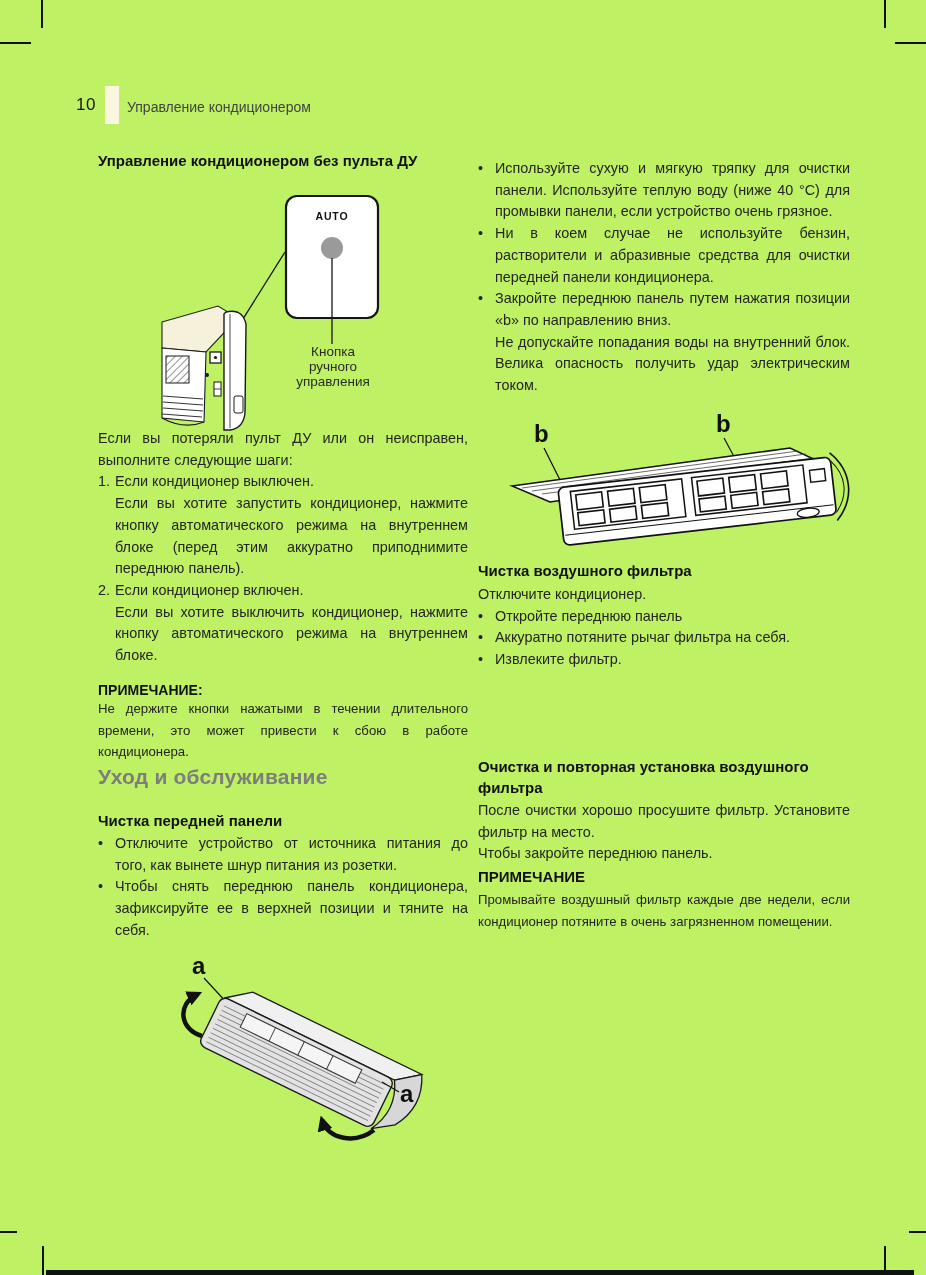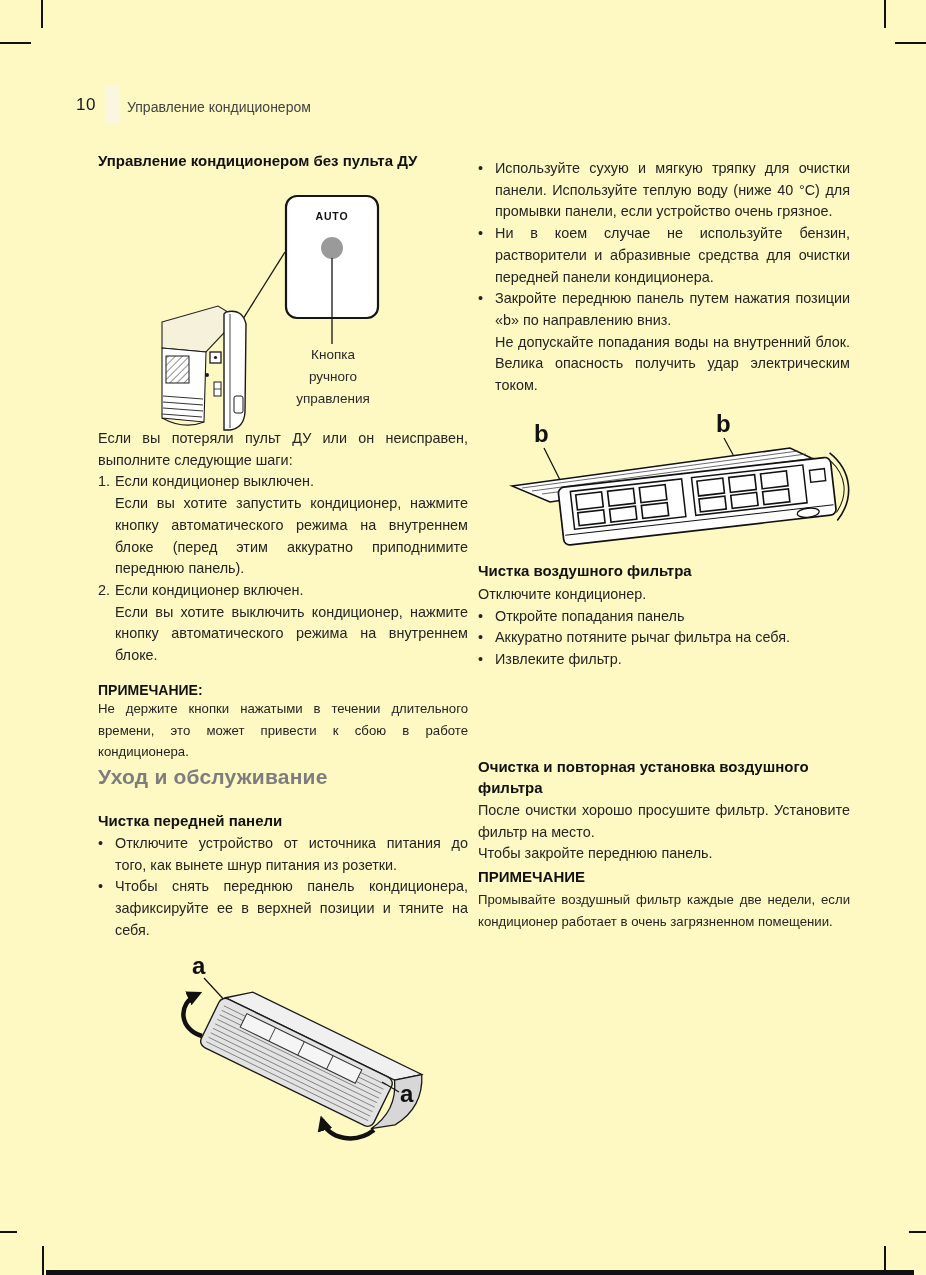--- a/index.html
+++ b/index.html
@@ -1,36 +1,36 @@
 <!DOCTYPE html>
 <html><head>
 <meta charset="utf-8">
 <style>
   html,body{margin:0;padding:0;background:#fff;}
-  .page{position:relative;width:926px;height:1275px;background:#fef9c3;overflow:hidden;
+  .page{position:relative;width:926px;height:1275px;background:#bef264;overflow:hidden;
         font-family:"Liberation Sans","DejaVu Sans",sans-serif;color:#1e1e1e;}
   .abs{position:absolute;}
   .mark{position:absolute;background:#111;}
   
   .pgnum{font-size:17px;color:#161616;letter-spacing:.5px;}
   .hdr-bar{width:14px;height:38px;background:#faf6df;}
   .hdr-title{font-size:14px;color:#434343;}
   
   .h-sec{font-size:15px;font-weight:bold;color:#111;}
   .body-txt{font-size:14.4px;line-height:21.7px;color:#242424;}
   .just{text-align:justify;text-justify:inter-word;}
   .step{display:flex;}
   .step .num{width:17px;flex:0 0 17px;}
   .blist .bitem{display:flex;}
   .blist .bmark{width:17px;flex:0 0 17px;}
   .blist .btxt{flex:1;}
   .note-label{font-size:14px;font-weight:bold;color:#111;}
   .note-txt{font-size:13.2px;line-height:21.5px;color:#242424;margin-left:18px;}
   .care-h{font-size:21px;font-weight:bold;color:#7d7d7d;letter-spacing:.2px;}
-  .caption{font-size:13.5px;line-height:22px;color:#2a2a2a;text-align:center;}
+  .caption{font-size:13.5px;line-height:15px;color:#2a2a2a;text-align:center;}
   svg text{font-family:"Liberation Sans","DejaVu Sans",sans-serif;}
   .m0{margin:0;}
 </style>
 </head>
 <body>
 
 <div class="page">
 
   <div class="mark" style="left:41px;top:0;width:2px;height:28px"></div>
   <div class="mark" style="left:884px;top:0;width:2px;height:28px"></div>
@@ -219,37 +219,37 @@
       <path d="M274,20 C288,36 288,56 274,72" fill="none" stroke="#111" stroke-width="1"></path>
     </g>
   </svg>
 
   <div class="abs h-sec" style="left:478px;top:562px">Чистка воздушного фильтра</div>
   <div class="abs body-txt" style="left:478px;top:584px;width:372px">
     <div>Отключите кондиционер.</div>
     <div class="blist">
       <div class="bitem">
         <span class="bmark">•</span>
-        <p class="m0 just btxt">Откройте попадания панель</p>
+        <p class="m0 just btxt">Откройте переднюю панель</p>
       </div>
       <div class="bitem">
         <span class="bmark">•</span>
         <p class="m0 just btxt">Аккуратно потяните рычаг фильтра на себя.</p>
       </div>
       <div class="bitem">
         <span class="bmark">•</span>
         <p class="m0 just btxt">Извлеките фильтр.</p>
       </div>
     </div>
   </div>
 
   <div class="abs h-sec" style="left:478px;top:756px;width:372px;line-height:21px">Очистка и повторная установка воздушного фильтра</div>
   <div class="abs body-txt" style="left:478px;top:800px;width:372px">
     <p class="m0 just">После очистки хорошо просушите фильтр. Установите фильтр на место.</p>
     <p class="m0">Чтобы закройте переднюю панель.</p>
   </div>
 
   <div class="abs" style="left:478px;top:868px;width:372px">
     <div class="note-label" style="font-size:15px">ПРИМЕЧАНИЕ</div>
-    <p class="m0 just note-txt" style="margin-top:4px">Промывайте воздушный фильтр каждые две недели, если кондиционер работает в очень загрязненном помещении.</p>
+    <p class="m0 just note-txt" style="margin-top:4px">Промывайте воздушный фильтр каждые две недели, если кондиционер потяните в очень загрязненном помещении.</p>
   </div>
 
 </div>
 
 </body></html>

